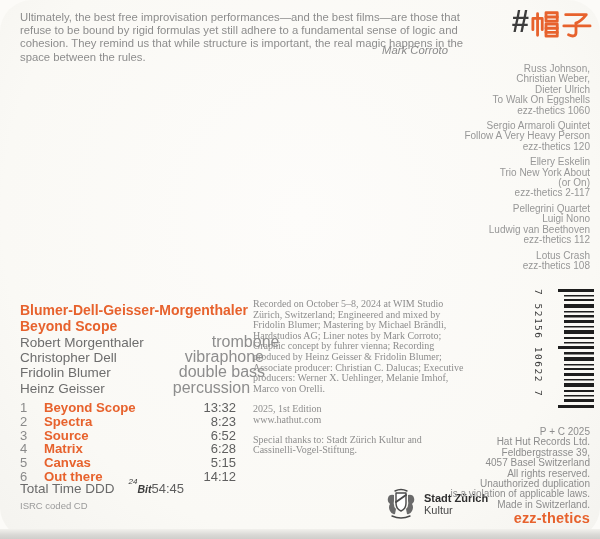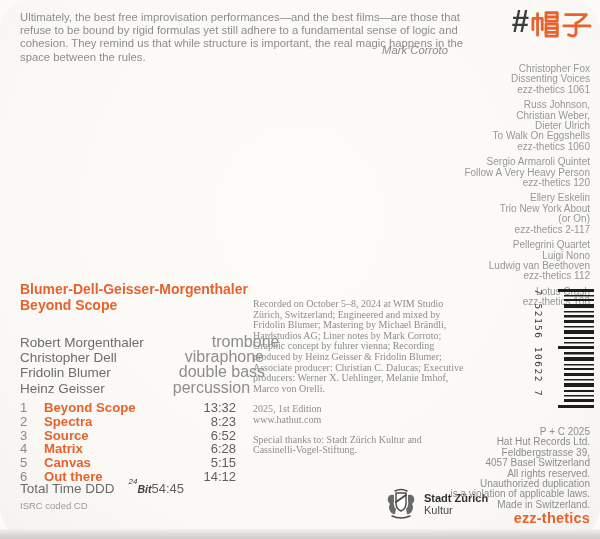--- a/index.html
+++ b/index.html
@@ -25,21 +25,21 @@
     font-size:10px;line-height:10.4px;color:#979797;}
   .catalog .entry{white-space:pre-line;margin-bottom:5px;}
   
   .barcode{position:absolute;right:4px;top:287px;width:56px;height:126px;}
   .barcode .digits{position:absolute;left:4px;top:2px;width:122px;
     font-family:"DejaVu Sans Mono","Liberation Mono",monospace;
     font-size:9.5px;letter-spacing:1.5px;color:#3a3a3a;
     transform-origin:0 0;transform:rotate(90deg);}
   .barcode svg{position:absolute;left:18px;top:0;}
   
-  .album{position:absolute;left:20px;top:282px;color:#e7622d;
+  .album{position:absolute;left:20px;top:303px;color:#e7622d;
     font-size:14px;font-weight:bold;line-height:15.5px;}
   .personnel{position:absolute;left:20px;top:335px;}
   .p-row{line-height:14.2px;white-space:nowrap;}
   .p-name{font-size:13.5px;color:#6d6d6d;}
   .p-inst{font-size:16px;color:#8d8d8d;margin-left:22px;padding-left:46px;}
   
   .tracks{position:absolute;left:20px;top:401px;width:216px;}
   .t-row{display:flex;line-height:13.8px;align-items:baseline;}
   .t-num{width:24px;font-size:13px;color:#8a8a8a;}
   .t-title{flex:1;font-size:13.2px;font-weight:bold;color:#e7622d;}
@@ -88,23 +88,20 @@
         <rect x="17" y="16" width="12" height="13" fill="none"></rect>
         <path d="M17,20.5 H29 M17,25 H29"></path>
         <path d="M38,6 H60 C56,11 52,14 49,15"></path>
         <path d="M49,15 L49,25 C49,29.5 45,29.5 41,27.5"></path>
         <path d="M36,18 H64"></path>
       </svg>
     </span>
   </div>
 
   <div class="catalog">
-    <div class="entry">Christopher Fox
-Dissenting Voices
-ezz-thetics 1061</div>
     <div class="entry">Russ Johnson,
 Christian Weber,
 Dieter Ulrich
 To Walk On Eggshells
 ezz-thetics 1060</div>
     <div class="entry">Sergio Armaroli Quintet
 Follow A Very Heavy Person
 ezz-thetics 120</div>
     <div class="entry">Ellery Eskelin
 Trio New York About

